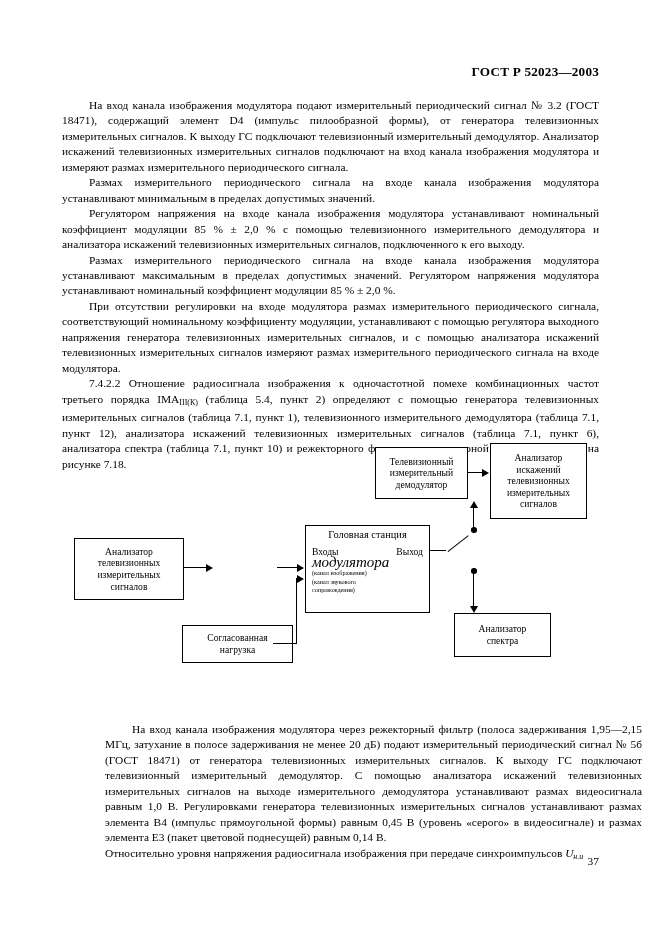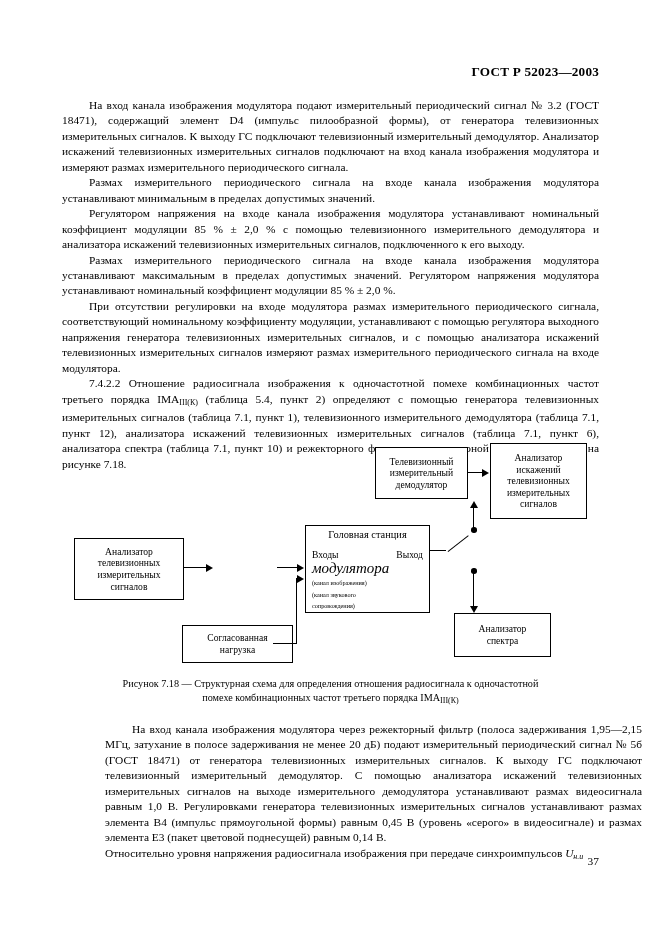--- a/index.html
+++ b/index.html
@@ -86,21 +86,21 @@
     align-items: center;
     justify-content: center;
     text-align: center;
     font-size: 9.6px;
     line-height: 11.6px;
     padding: 2px 3px;
   }
   .node.dashed { border-style: dashed; border-width: 1.3px; }
   .node.left-align {
     align-items: flex-start;
-    justify-content: space-between;
+    justify-content: flex-start;
     text-align: left;
   }
   .node .ln { display: block; white-space: nowrap; }
 
   
   #box-demodulator { left: 313px; top: 2px;   width: 93px;  height: 52px; }
   #box-analyzer-dist { left: 428px; top: -2px; width: 97px;  height: 76px; }
   #box-generator   { left: 12px;  top: 93px;  width: 110px; height: 62px; }
   #box-filter      { left: 152px; top: 94px;  width: 63px;  height: 58px; }
   #box-headend     { left: 243px; top: 80px;  width: 125px; height: 88px; }
@@ -280,24 +280,20 @@
       <div class="dot" style="left:409px; top:82px;"></div>
       <div class="dot" style="left:409px; top:123px;"></div>
 
       <div class="wire v" style="left:411px; top:62px; height:24px;"></div>
       <div class="arrow up" style="left:407.5px; top:56px;"></div>
 
       <div class="wire v" style="left:411px; top:126px; height:36px;"></div>
       <div class="arrow down" style="left:407.5px; top:161px;"></div>
     </div>
 
-    <div class="caption">
-      <div>Рисунок 7.18 — Структурная схема для определения отношения радиосигнала к одночастотной</div>
-      <div><span>помехе комбинационных частот третьего порядка IMA</span><sub class="sc">III(К)</sub></div>
-    </div>
 
     <div class="body-block" id="text-bottom">
       <p>На вход канала изображения модулятора через режекторный фильтр (полоса задерживания 1,95—2,15 МГц, затухание в полосе задерживания не менее 20 дБ) подают измерительный периодический сигнал № 5б (ГОСТ 18471) от генератора телевизионных измерительных сигналов. К выходу ГС подключают телевизионный измерительный демодулятор. С помощью анализатора искажений телевизионных измерительных сигналов на выходе измерительного демодулятора устанавливают размах видеосигнала равным 1,0 В. Регулировками генератора телевизионных измерительных сигналов устанавливают размах элемента В4 (импульс прямоугольной формы) равным 0,45 В (уровень «серого» в видеосигнале) и размах элемента Е3 (пакет цветовой поднесущей) равным 0,14 В.</p>
       <p class="noindent"><span>Относительно уровня напряжения радиосигнала изображения при передаче синхроимпульсов </span><span class="ital">U</span><sub class="sc ital">н.и</sub></p>
     </div>
 
     <div class="page-number">37</div>
 
   </div>
 </div>

